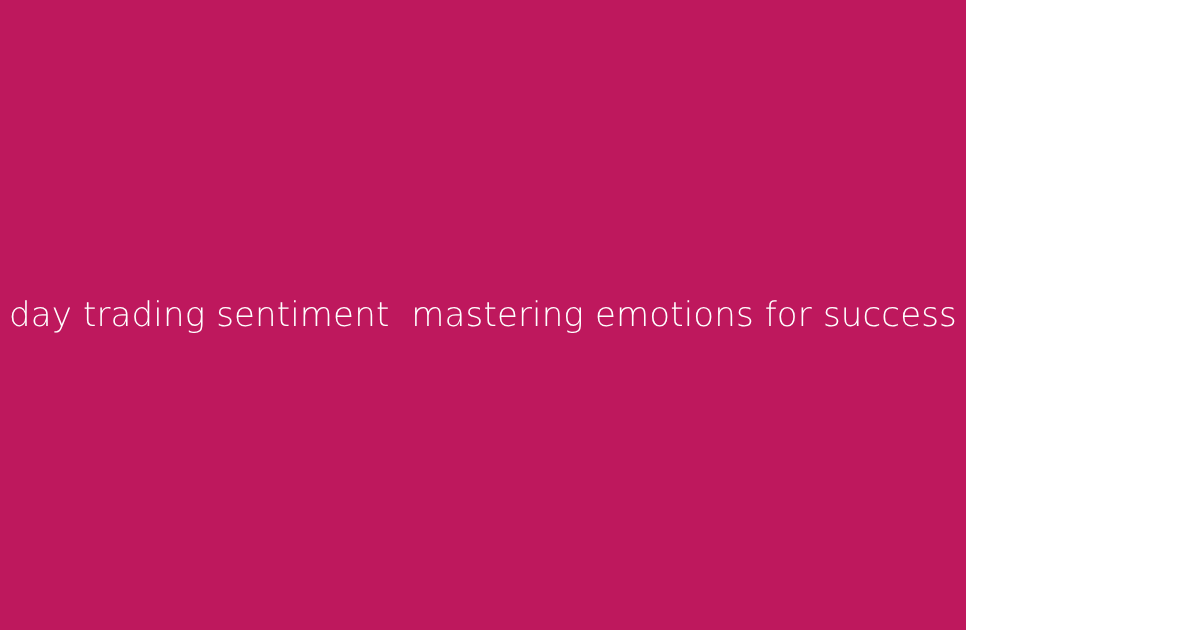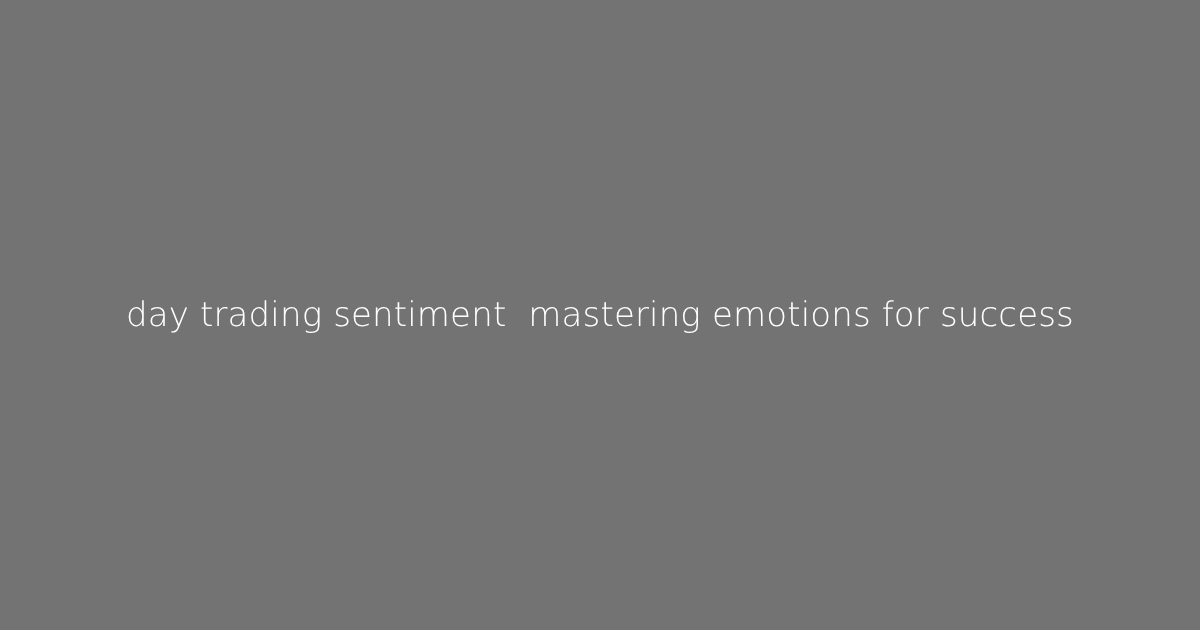--- a/index.html
+++ b/index.html
@@ -45,17 +45,17 @@
     text-align: center;
     color: #ffffff;        
 
     -webkit-font-smoothing: antialiased;
     text-rendering: geometricPrecision;
   }
 </style>
 </head>
 <body>
 
-<div class="placeholder-card" style="background-color: #737373; width: 1200px; height: 630px;">
+<div class="placeholder-card" style="background-color: #be185d; width: 966px; height: 630px;">
 
   <p class="card-caption" style="color: rgb(255, 255, 255);">day trading sentiment  mastering emotions for success</p>
 
 </div>
 
 </body></html>

